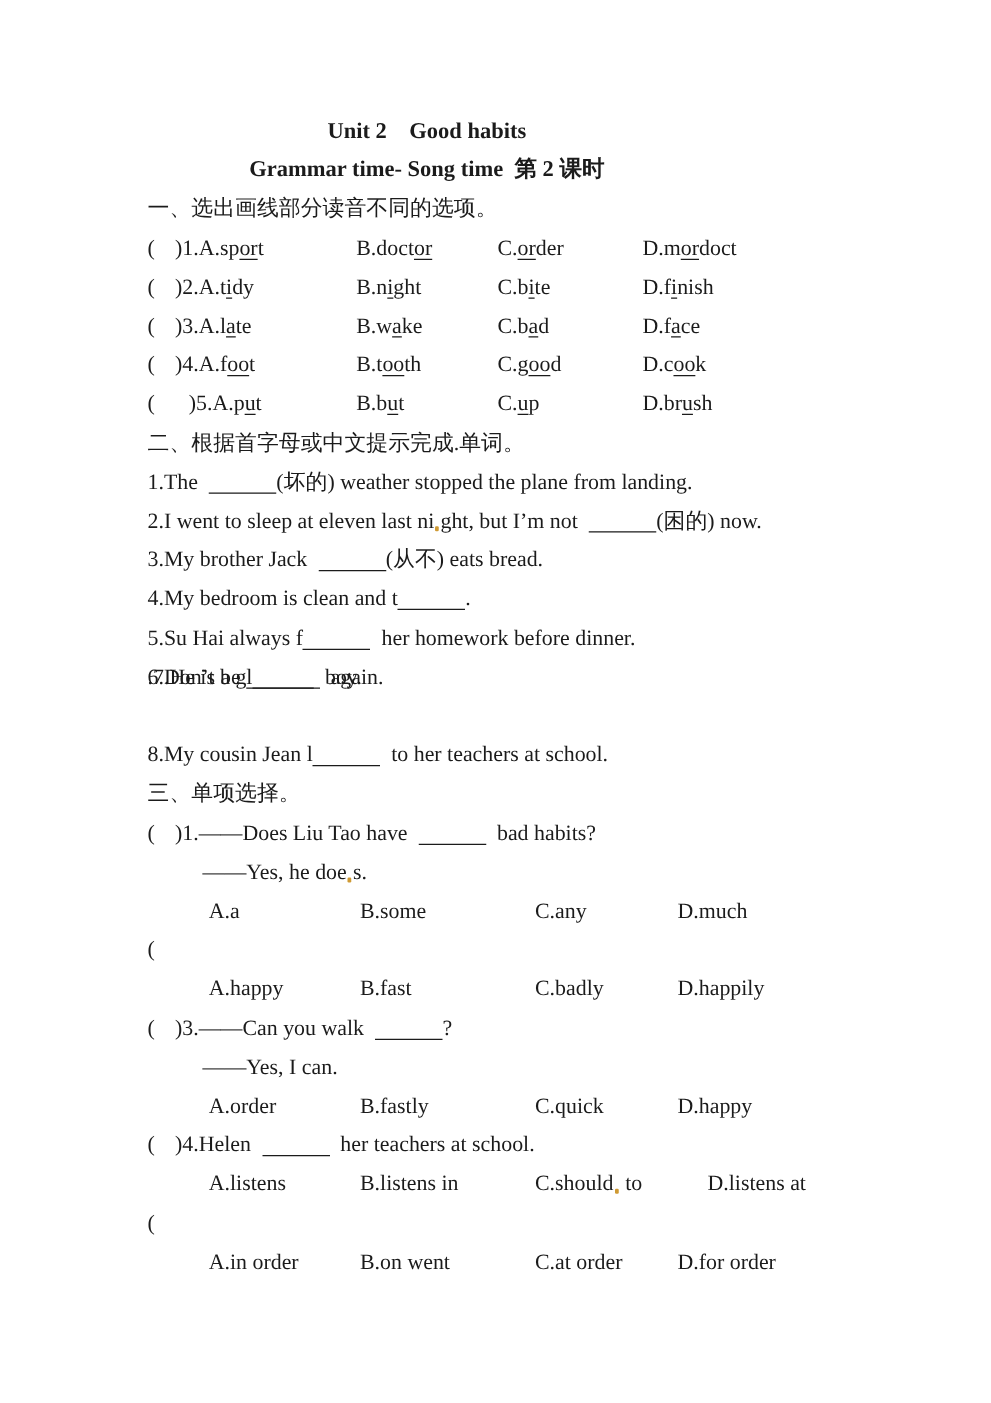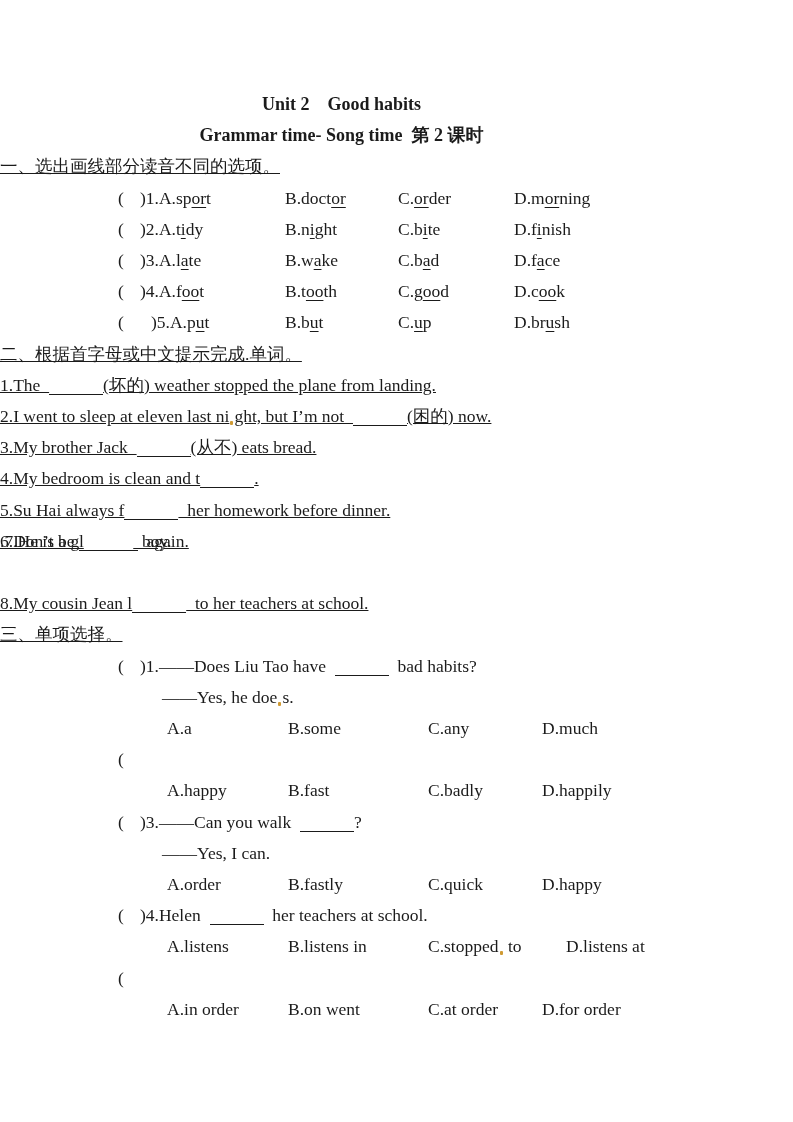--- a/index.html
+++ b/index.html
@@ -2,42 +2,42 @@
 <html><head>
 <meta charset="utf-8">
 <style>
   html,body{margin:0;padding:0;}
   body{
     width:793px;height:1122px;background:#ffffff;position:relative;
     font-family:"Liberation Serif","DejaVu Serif",serif;
     font-size:17.5px;color:#1b1b1b;overflow:hidden;
   }
   .ln{position:absolute;left:0;width:683px;height:23px;line-height:23px;white-space:pre;}
-  .ind{box-sizing:border-box;text-decoration:underline;}
+  .ind{padding-left:118px;box-sizing:border-box;}
   .center{text-align:center;font-weight:bold;font-size:18px;}
   .ab{position:absolute;top:0;white-space:pre;}
   .u{text-decoration:underline;text-underline-offset:3px;}
   .blank{display:inline-block;width:54px;height:15px;border-bottom:1.2px solid #1b1b1b;vertical-align:-4px;position:relative;}
   .spk{display:inline-block;width:3px;height:4px;background:#cf9a33;border-radius:1px;vertical-align:-3px;margin:0 1px;}
   .bdot{position:absolute;left:12px;top:10px;width:2px;height:2px;background:#6b6b6b;}
 </style>
 </head>
 <body>
 
 <div class="ln center" style="top:93px">Unit 2    Good habits</div>
 <div class="ln center" style="top:124px">Grammar time- Song time  第 2 课时</div>
 
 <div class="ln ind" style="top:155px">一、选出画线部分读音不同的选项。</div>
 
 <div class="ln" style="top:187px">
   <span class="ab" style="left:118px">(</span>
   <span class="ab" style="left:140px"><span>)1.A.sp</span><span class="u">or</span><span>t</span></span>
   <span class="ab" style="left:285px"><span>B.doct</span><span class="u">or</span><span></span></span>
   <span class="ab" style="left:398px"><span>C.</span><span class="u">or</span><span>der</span></span>
-  <span class="ab" style="left:514px"><span>D.m</span><span class="u">or</span><span>ning</span></span>
+  <span class="ab" style="left:514px"><span>D.m</span><span class="u">or</span><span>doct</span></span>
 </div>
 <div class="ln" style="top:218px">
   <span class="ab" style="left:118px">(</span>
   <span class="ab" style="left:140px"><span>)2.A.t</span><span class="u">i</span><span>dy</span></span>
   <span class="ab" style="left:285px"><span>B.n</span><span class="u">i</span><span>ght</span></span>
   <span class="ab" style="left:398px"><span>C.b</span><span class="u">i</span><span>te</span></span>
   <span class="ab" style="left:514px"><span>D.f</span><span class="u">i</span><span>nish</span></span>
 </div>
 <div class="ln" style="top:249px">
   <span class="ab" style="left:118px">(</span>
@@ -112,21 +112,21 @@
   <span class="ab" style="left:542px">D.happy</span>
 </div>
 
 <div class="ln" style="top:904px">
   <span class="ab" style="left:118px">(</span>
   <span class="ab" style="left:140px"><span>)4.Helen  </span><span class="blank"></span><span>  her teachers at school.</span></span>
 </div>
 <div class="ln" style="top:935px">
   <span class="ab" style="left:167px">A.listens</span>
   <span class="ab" style="left:288px">B.listens in</span>
-  <span class="ab" style="left:428px"><span>C.stopped</span><span class="spk"></span><span> to</span></span>
+  <span class="ab" style="left:428px"><span>C.should</span><span class="spk"></span><span> to</span></span>
   <span class="ab" style="left:566px">D.listens at</span>
 </div>
 
 <div class="ln" style="top:967px">
   <span class="ab" style="left:118px">(</span>
 </div>
 <div class="ln" style="top:998px">
   <span class="ab" style="left:167px">A.in order</span>
   <span class="ab" style="left:288px">B.on went</span>
   <span class="ab" style="left:428px">C.at order</span>

